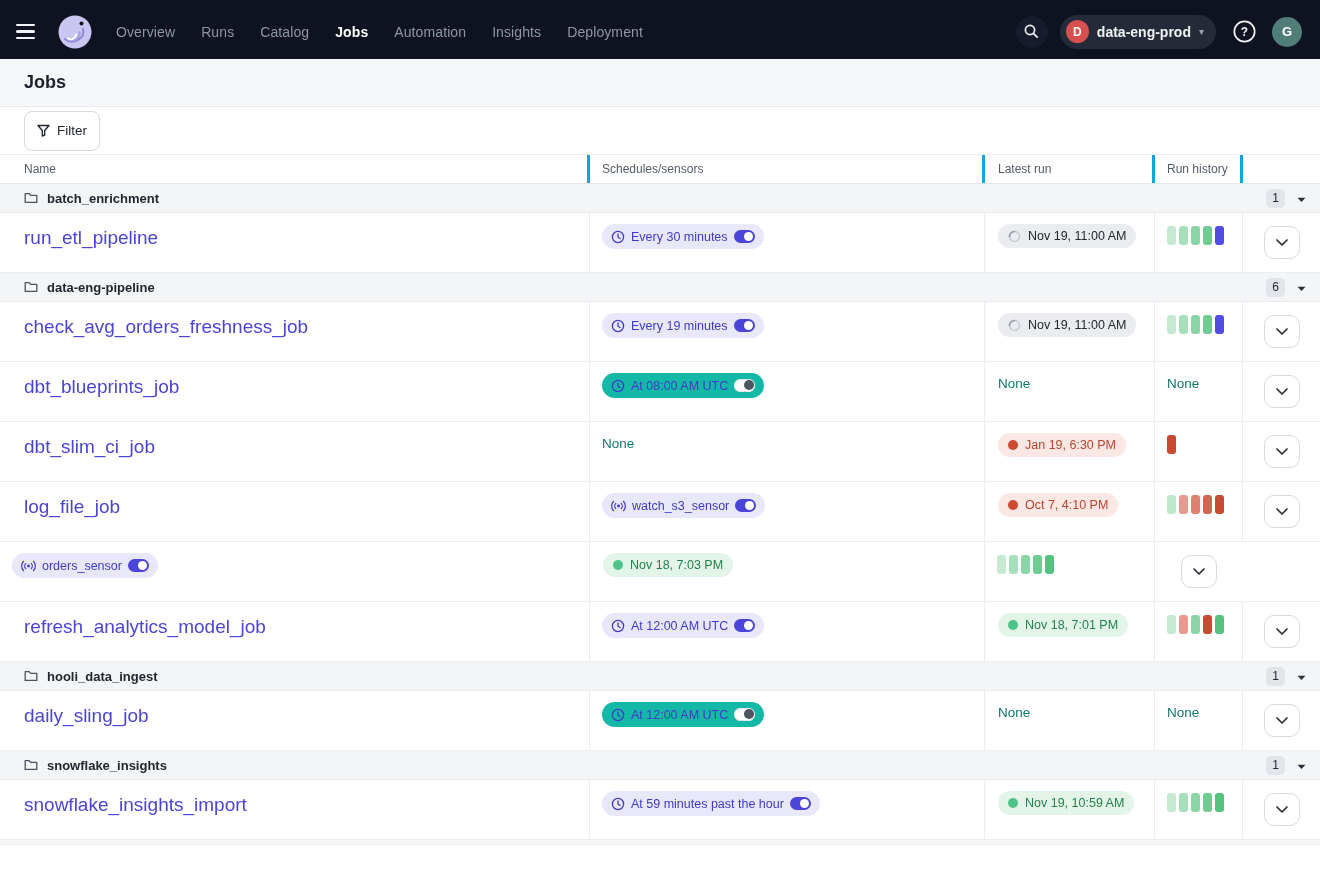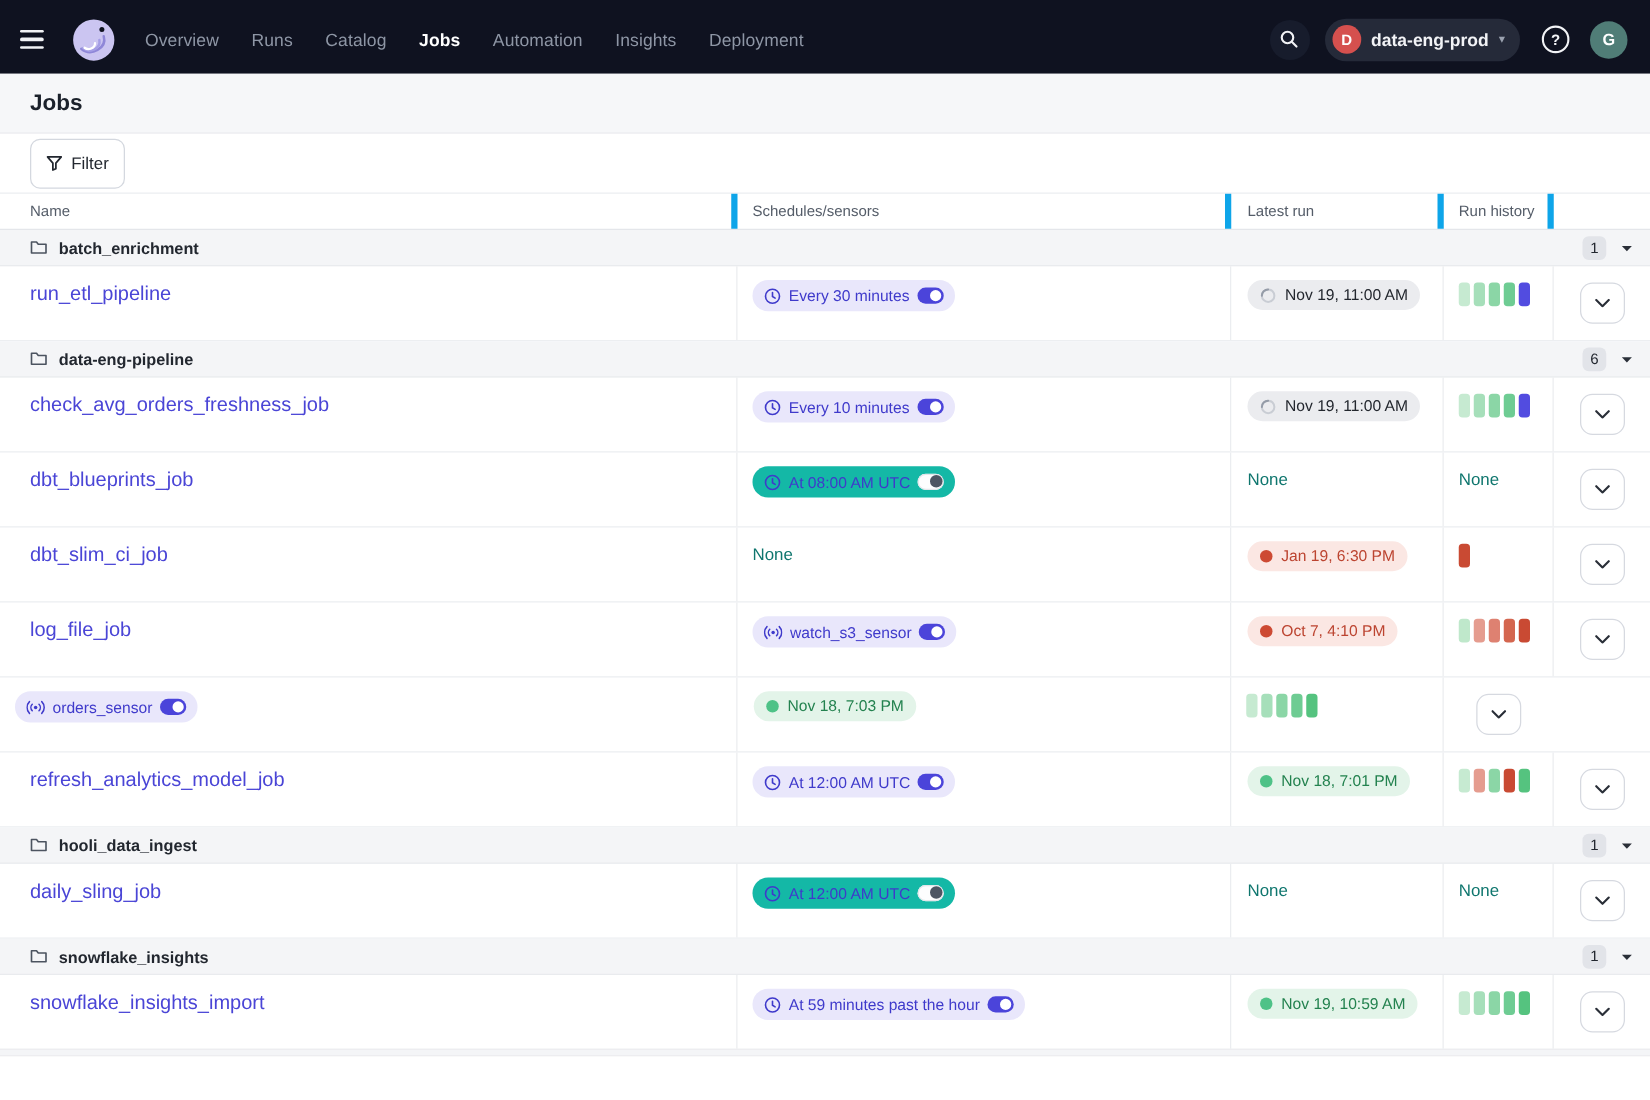--- a/index.html
+++ b/index.html
@@ -25,35 +25,35 @@
 
   
   .page-header { height:48px; background:#f6f7f9; border-bottom:1px solid #e7e9ee; display:flex; align-items:center; padding:0 24px; }
   .page-title { font-size:18px; font-weight:700; color:#1b212b; }
   .filter-bar { height:48px; background:#fff; border-bottom:1px solid #eceef1; display:flex; align-items:center; padding:0 24px; }
   .filter-btn { height:40px; border:1px solid #d4d8df; border-radius:8px; background:#fff; display:flex; align-items:center; gap:7px; padding:0 12px; font-size:13.5px; color:#22272f; cursor:pointer; }
 
   
   .grid-row { display:grid; grid-template-columns:590px 395px 170px 88px 77px; }
   .thead { height:29px; border-bottom:1px solid #e4e6ea; }
-  .th { font-size:12px; color:#545c68; display:flex; align-items:center; border-right:5px solid #0ea5e9; padding-left:24px; }
+  .th { font-size:12px; color:#545c68; display:flex; align-items:center; border-right:3px solid #0ea5e9; padding-left:24px; }
   .th.c2 { padding-left:12px; } .th.c3 { padding-left:13px; } .th.c4 { padding-left:12px; }
   .th.c5 { border-right:none; }
 
   .group-row { height:29px; background:#f4f5f7; border-bottom:1px solid #e9ebee; display:flex; align-items:center; justify-content:space-between; padding:0 14px 0 24px; cursor:pointer; }
   .group-left { display:flex; align-items:center; gap:9px; }
   .group-name { font-size:13px; font-weight:700; color:#22272f; }
   .group-right { display:flex; align-items:center; gap:12px; }
   .count-badge { min-width:19px; height:19px; background:#e2e4e9; border-radius:5px; font-size:12px; color:#22272f; display:flex; align-items:center; justify-content:center; padding:0 5px; }
 
   .job-row { height:60px; border-bottom:1px solid #eceef1; }
   .cell { border-right:1px solid #ebedf0; padding-top:11px; }
   .cell.c5 { border-right:none; display:flex; justify-content:center; }
   .name-cell { padding-left:24px; padding-top:14px; }
-  .job-link { font-size:16px; color:#4a45d6; text-decoration:none; cursor:pointer; }
+  .job-link { font-size:19px; color:#4a45d6; text-decoration:none; cursor:pointer; }
   .sched-cell { padding-left:12px; }
   .latest-cell { padding-left:13px; }
   .history-cell { padding-left:12px; }
   .none-text { font-size:13.5px; color:#0f766e; padding-top:3px; display:inline-block; }
 
   .badge { display:inline-flex; align-items:center; gap:6px; height:25px; border-radius:13px; padding:0 9px; font-size:12.5px; color:#3f3acb; cursor:pointer; }
   .badge.lav { background:#e9e7fb; }
   .badge.gray { background:#14b8a6; }
   .toggle { position:relative; width:21px; height:12.5px; border-radius:7px; display:inline-block; }
   .toggle.on { background:#4b44da; }
@@ -208,21 +208,21 @@
           </svg></span>
       </span>
     </div>
     <div class="grid-row job-row">
       <div class="cell name-cell"><a class="job-link">check_avg_orders_freshness_job</a></div>
       <div class="cell sched-cell"><span class="badge lav">
           <svg width="14" height="14" viewBox="0 0 14 14">
             <circle cx="7" cy="7" r="5.6" fill="none" stroke="currentColor" stroke-width="1.3"></circle>
             <path d="M7 4 v3.2 l2.1 1.3" fill="none" stroke="currentColor" stroke-width="1.3" stroke-linecap="round"></path>
           </svg>
-          <span>Every 10 minutes</span>
+          <span>Every 19 minutes</span>
           <span class="toggle on"></span>
         </span></div>
       <div class="cell latest-cell"><span class="run-pill in_progress">
           <svg width="13" height="13" viewBox="0 0 13 13">
             <circle cx="6.5" cy="6.5" r="5" fill="none" stroke="#c9cdd4" stroke-width="1.6"></circle>
             <path d="M6.5 1.5 a5 5 0 0 0 -5 5" fill="none" stroke="#959ca8" stroke-width="1.6" stroke-linecap="round"></path>
           </svg>
           <span>Nov 19, 11:00 AM</span>
         </span></div>
       <div class="cell history-cell">

